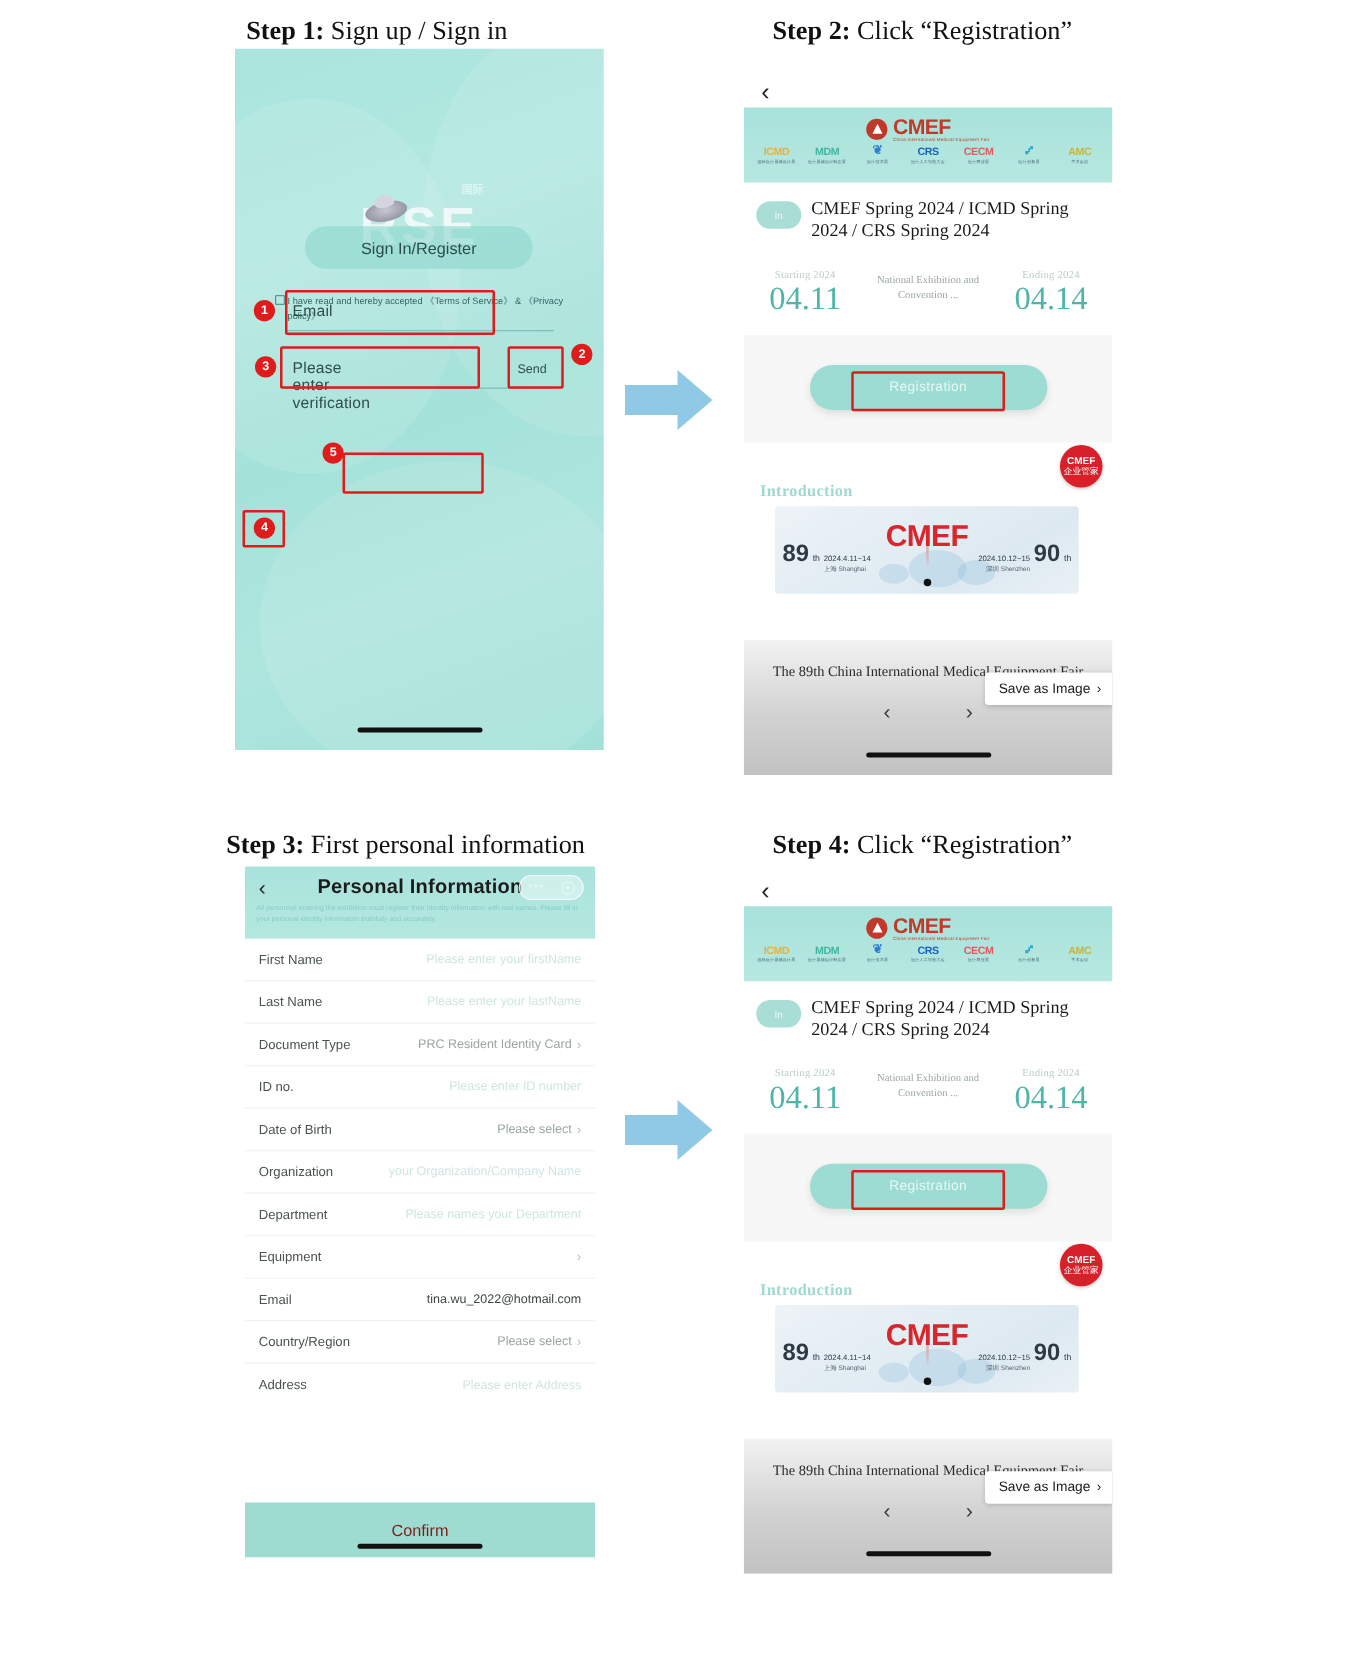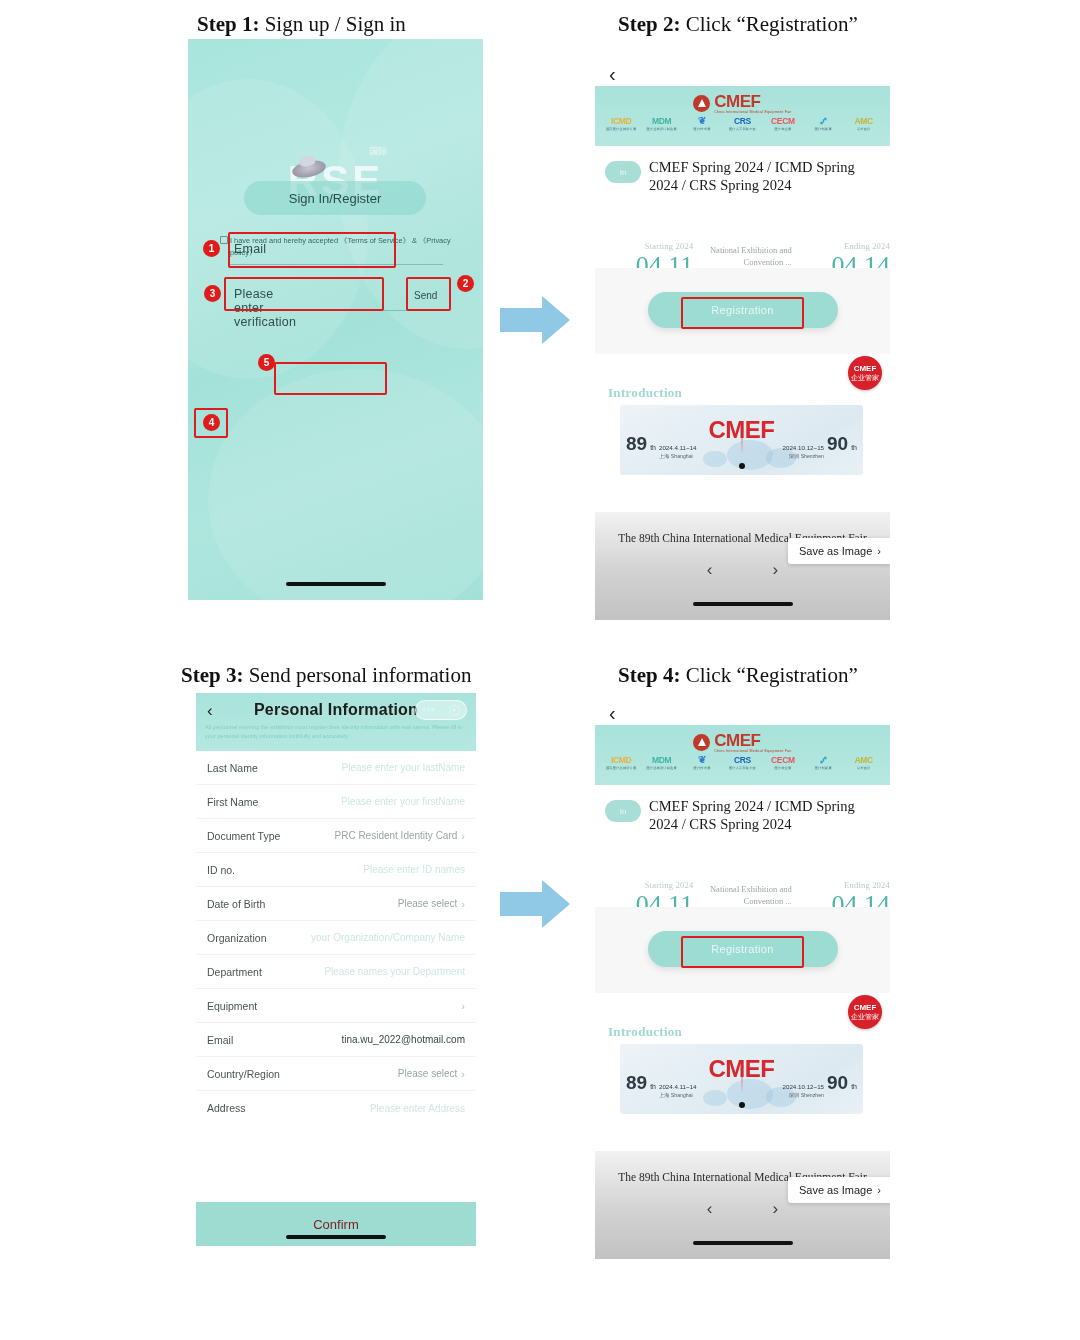--- a/index.html
+++ b/index.html
@@ -142,21 +142,21 @@
     background:#a8ded6; color:#eafaf7; font-size:8px;
     display:flex; align-items:center; justify-content:center;
     flex:0 0 auto; margin-top:3px;
   }
   .event-title {
     font-family:"Liberation Serif", serif;
     font-size:14.5px; line-height:18px; color:#1a1a1a;
   }
 
   .date-row { position:absolute; left:0; width:100%; display:flex; }
-  .date-col { flex:1; text-align:right;margin-top:27px; }
+  .date-col { flex:1; text-align:center; }
   .date-lbl { font-family:"Liberation Serif",serif; font-size:8.5px; color:#b9ccc9; letter-spacing:.2px; }
   .date-big { font-family:"Liberation Serif",serif; font-size:26px; color:#4fb5a8; line-height:30px; }
   .venue { font-family:"Liberation Serif",serif; font-size:8.5px; color:#9aa6a4; line-height:12px; padding-top:3px; }
 
   .reg-band { position:absolute; left:0; width:100%; background:#f7f7f7; }
   .reg-pill {
     position:absolute; left:50%; transform:translateX(-50%);
     width:190px; height:36px; border-radius:18px;
     background:#9ddcd2;
     box-shadow:0 3px 7px rgba(0,0,0,.10);
@@ -303,21 +303,21 @@
 <div class="step-heading" style="left:197px; top:12px;">
   <b>Step 1:</b>
   <span>Sign up / Sign in</span>
 </div>
 <div class="step-heading" style="left:618px; top:12px;">
   <b>Step 2:</b>
   <span>Click “Registration”</span>
 </div>
 <div class="step-heading" style="left:181px; top:663px;">
   <b>Step 3:</b>
-  <span>Send personal information</span>
+  <span>First personal information</span>
 </div>
 <div class="step-heading" style="left:618px; top:663px;">
   <b>Step 4:</b>
   <span>Click “Registration”</span>
 </div>
 
 <div class="phone" id="panel1">
   <div class="swirl" style="left:-60px; top:40px; width:240px; height:300px;"></div>
   <div class="swirl" style="left:150px; top:-30px; width:260px; height:340px;"></div>
   <div class="swirl" style="left:20px; top:330px; width:300px; height:260px;"></div>
@@ -494,37 +494,37 @@
     <div class="pi-title">Personal Information</div>
     <div class="pi-capsule">
       <span class="dots">•••</span>
       <span class="circ"></span>
     </div>
     <div class="pi-note">All personnel entering the exhibition must register their identity information with real names. Please fill in your personal identity information truthfully and accurately.</div>
   </div>
 
   <div class="pi-card">
     <div class="pi-row">
+      <span class="pi-label">First Name</span>
+      <span class="pi-value pi-ph">Please enter your firstName</span>
+    </div>
+    <div class="pi-row">
       <span class="pi-label">Last Name</span>
       <span class="pi-value pi-ph">Please enter your lastName</span>
-    </div>
-    <div class="pi-row">
-      <span class="pi-label">First Name</span>
-      <span class="pi-value pi-ph">Please enter your firstName</span>
     </div>
     <div class="pi-row">
       <span class="pi-label">Document Type</span>
       <span class="pi-value pi-sel">
         <span>PRC Resident Identity Card</span>
         <span class="pi-chev">›</span>
       </span>
     </div>
     <div class="pi-row">
       <span class="pi-label">ID no.</span>
-      <span class="pi-value pi-ph">Please enter ID names</span>
+      <span class="pi-value pi-ph">Please enter ID number</span>
     </div>
     <div class="pi-row">
       <span class="pi-label">Date of Birth</span>
       <span class="pi-value pi-sel">
         <span>Please select</span>
         <span class="pi-chev">›</span>
       </span>
     </div>
     <div class="pi-row">
       <span class="pi-label">Organization</span>

